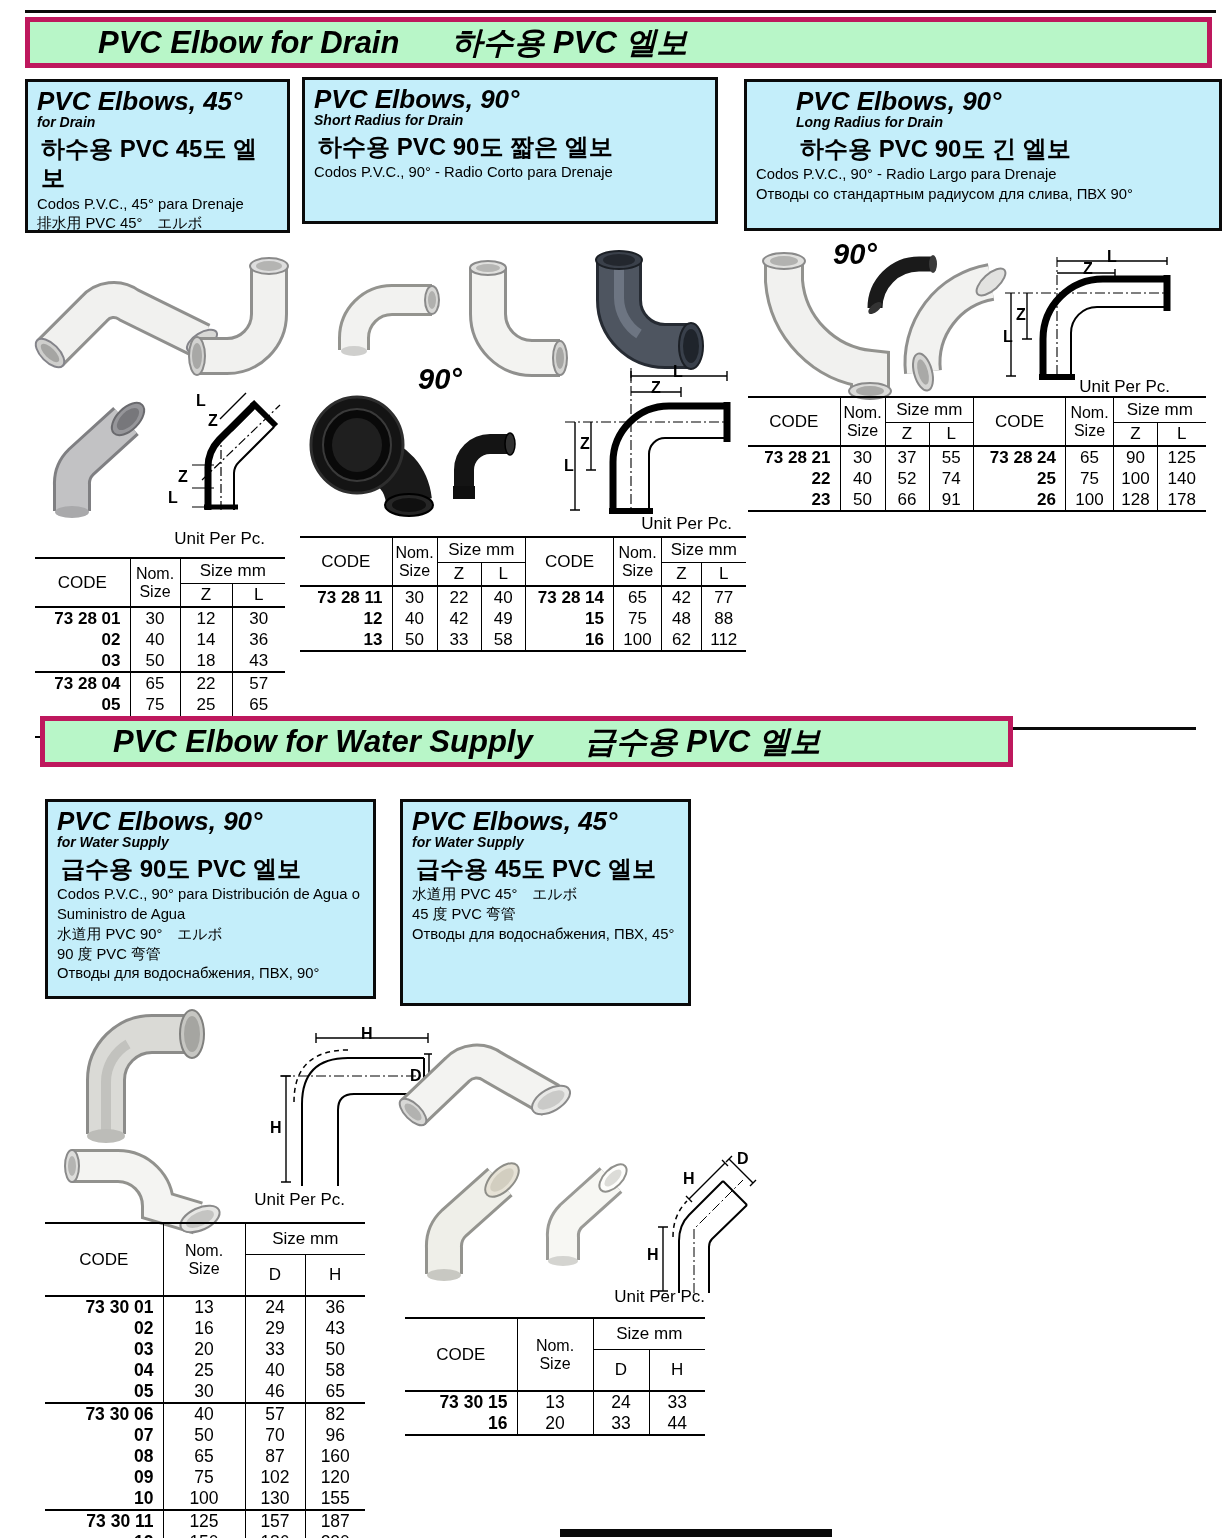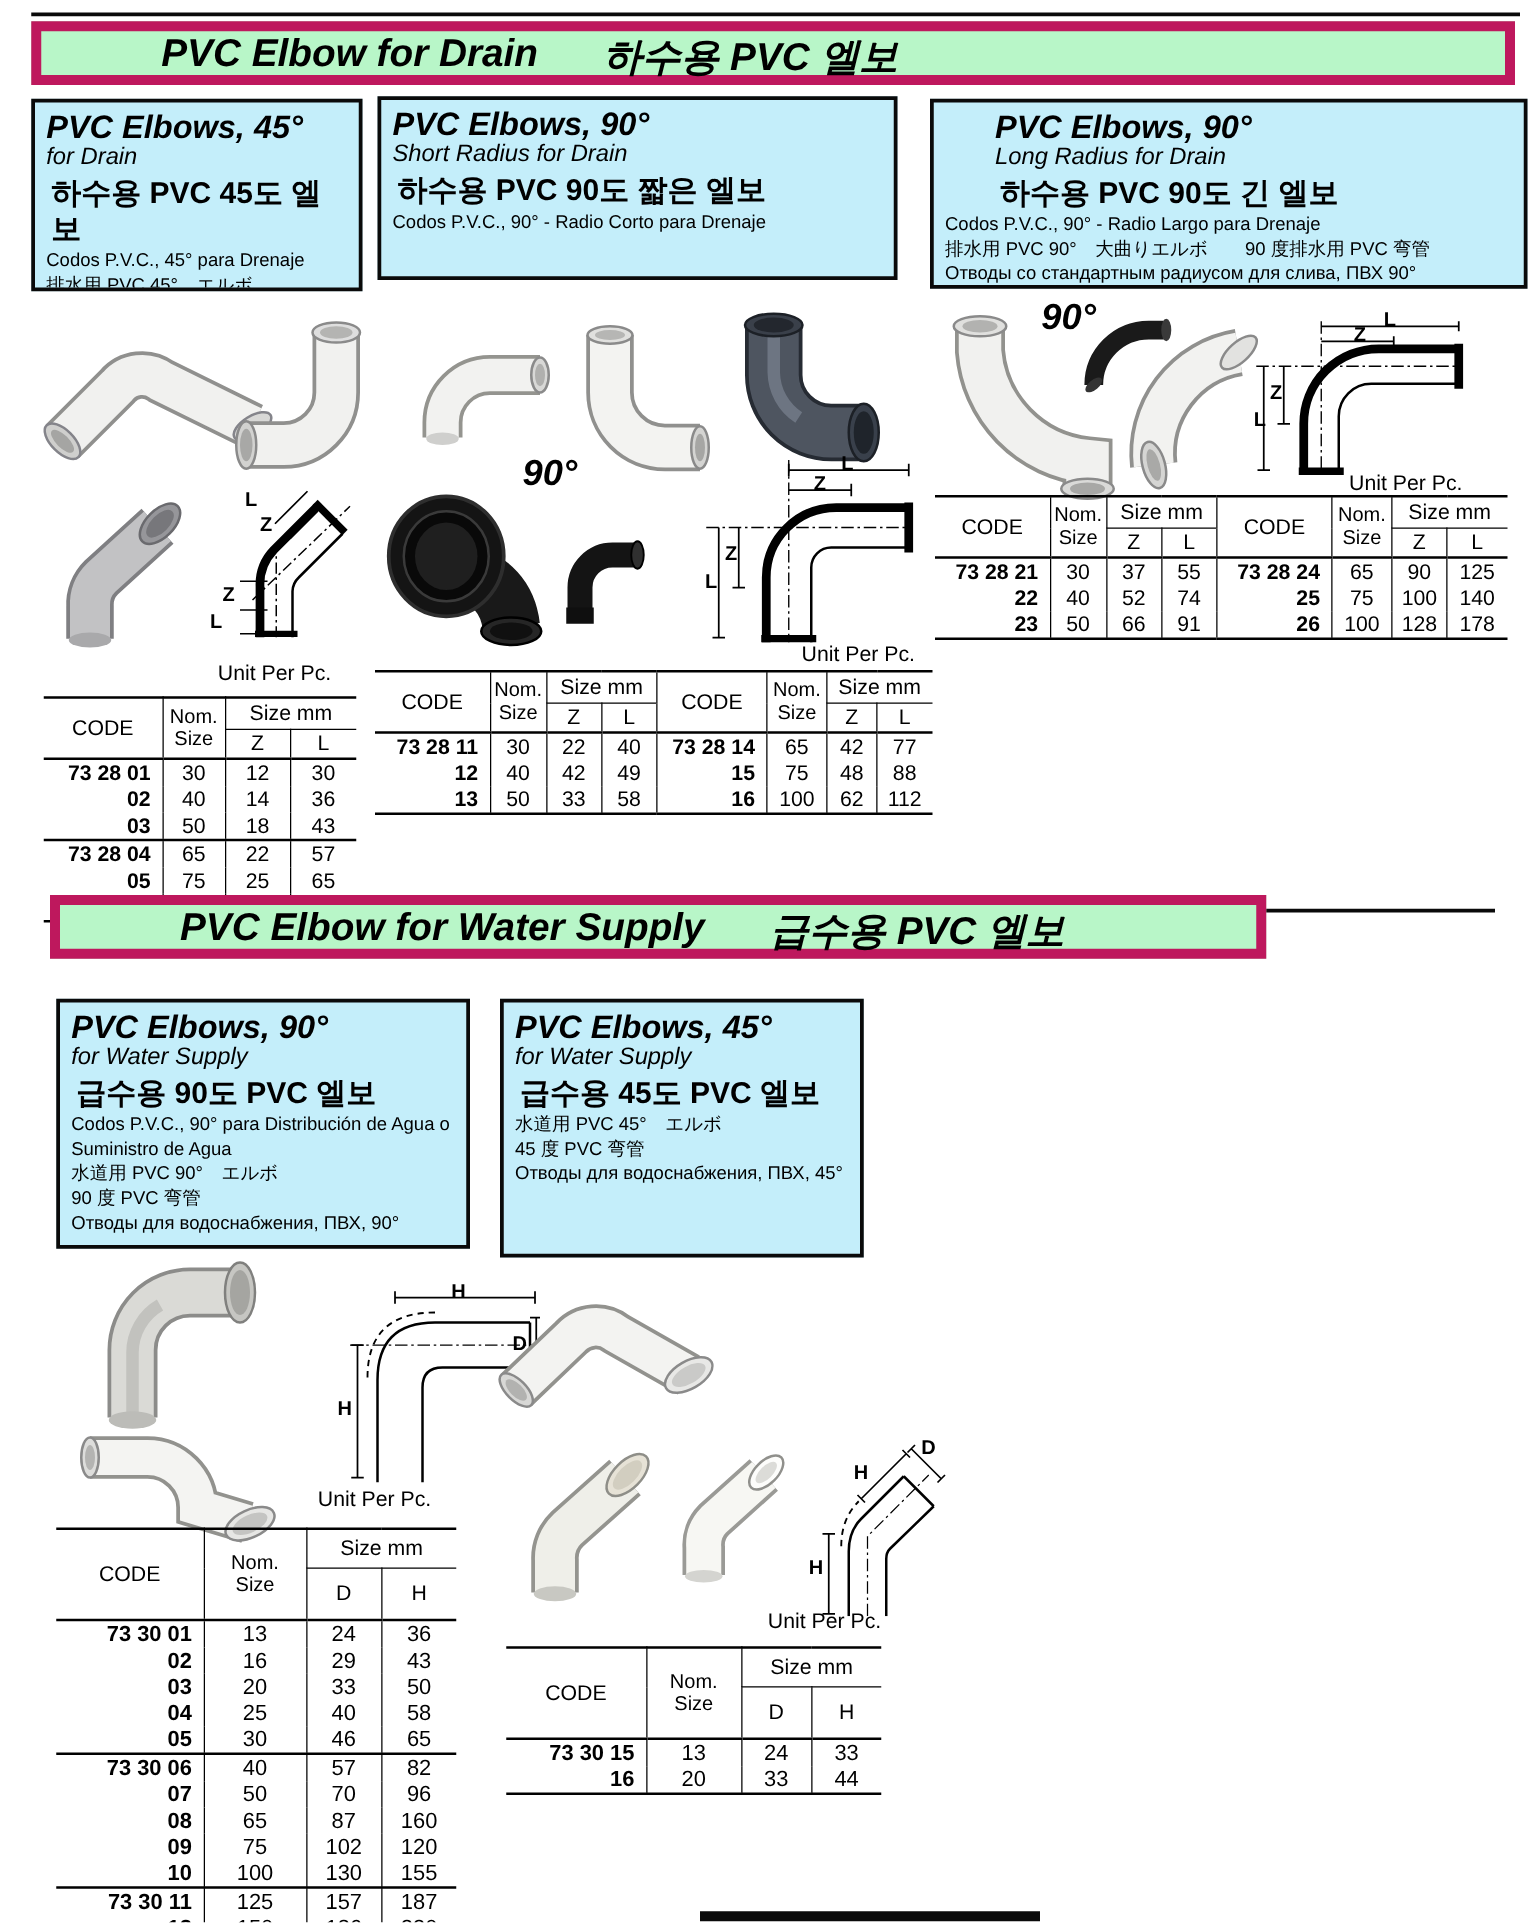--- a/index.html
+++ b/index.html
@@ -1,26 +1,26 @@
 <!DOCTYPE html>
 <html><head>
 <meta charset="utf-8">
 <style>
   html,body{margin:0;padding:0;background:#fff}
   .page{position:relative;width:1232px;height:1538px;background:#ffffff;overflow:hidden;
         font-family:"Liberation Sans","DejaVu Sans",sans-serif;color:#000}
   .rule{position:absolute;background:#0a0a0a}
-  .banner{position:absolute;background:#b8f6c8;border:8px solid #be185d;box-sizing:border-box;
-          display:flex;align-items:flex-start;padding-left:96px}
+  .banner{position:absolute;background:#b8f6c8;border:5px solid #be185d;box-sizing:border-box;
+          display:flex;align-items:center;padding-left:68px}
   .b-en{font-style:italic;font-weight:bold;font-size:31px;white-space:nowrap}
   .b-kr{font-style:italic;font-weight:bold;font-size:31px;margin-left:52px;white-space:nowrap}
   .infobox{position:absolute;background:#c4eefa;border:3px solid #0a0a0a;box-sizing:border-box;
            padding:6px 9px;overflow:hidden}
   .bx-title{font-style:italic;font-weight:bold;font-size:26px;line-height:1.05}
-  .bx-sub{font-style:italic;font-weight:normal;font-size:19px;line-height:1.12}
+  .bx-sub{font-style:italic;font-weight:bold;font-size:14px;line-height:1.12}
   .bx-kr{font-weight:bold;font-size:24px;line-height:1.22;margin:3px 0 2px 4px}
   .bx-line{font-size:14.8px;line-height:1.34}
   .indent{padding-left:40px}
   .unit{position:absolute;font-size:17px;text-align:right}
   .angle{position:absolute;font-style:italic;font-weight:bold;font-size:29px}
   .ph,.dg{position:absolute}
   .ph svg,.dg svg{display:block;width:100%;height:100%}
   .dlab{position:absolute;font-weight:bold;font-size:16px;line-height:1}
   table.spec{border-collapse:collapse;table-layout:fixed;border-top:2.5px solid #000;
              border-bottom:2.5px solid #000;font-size:17px}
@@ -70,21 +70,20 @@
 
   </div>
 
   <div class="infobox" style="left:744px;top:79px;width:478px;height:152px">
     <div class="indent">
       <div class="bx-title">PVC Elbows, 90°</div>
       <div class="bx-sub">Long Radius for Drain</div>
       <div class="bx-kr">하수용 PVC 90도 긴 엘보</div>
     </div>
     <div class="bx-line">Codos P.V.C., 90° - Radio Largo para Drenaje</div>
-    <div class="bx-line">排水用 PVC 90°　大曲りエルボ　　90 度排水用 PVC 弯管</div>
     <div class="bx-line">Отводы со стандартным радиусом для слива, ПВХ 90°</div>
   </div>
 
   <div class="ph" style="left:32px;top:247px;width:195px;height:135px">
     <svg viewBox="0 0 195 135">
       <path d="M18,106 L62,62 A26,26 0 0 1 97,58 L170,94" fill="none" stroke="#90908e" stroke-width="38"></path>
       <path d="M18,106 L62,62 A26,26 0 0 1 97,58 L170,94" fill="none" stroke="#f1f1ef" stroke-width="32"></path>
       <ellipse cx="18" cy="106" rx="9" ry="18" transform="rotate(-45 18 106)" fill="#cfcfcd" stroke="#84848a" stroke-width="2"></ellipse>
       <ellipse cx="18" cy="106" rx="5" ry="12" transform="rotate(-45 18 106)" fill="#a5a5a3"></ellipse>
       <ellipse cx="170" cy="94" rx="8" ry="17" transform="rotate(58 170 94)" fill="#d8d8d6" stroke="#84848a" stroke-width="2"></ellipse>

